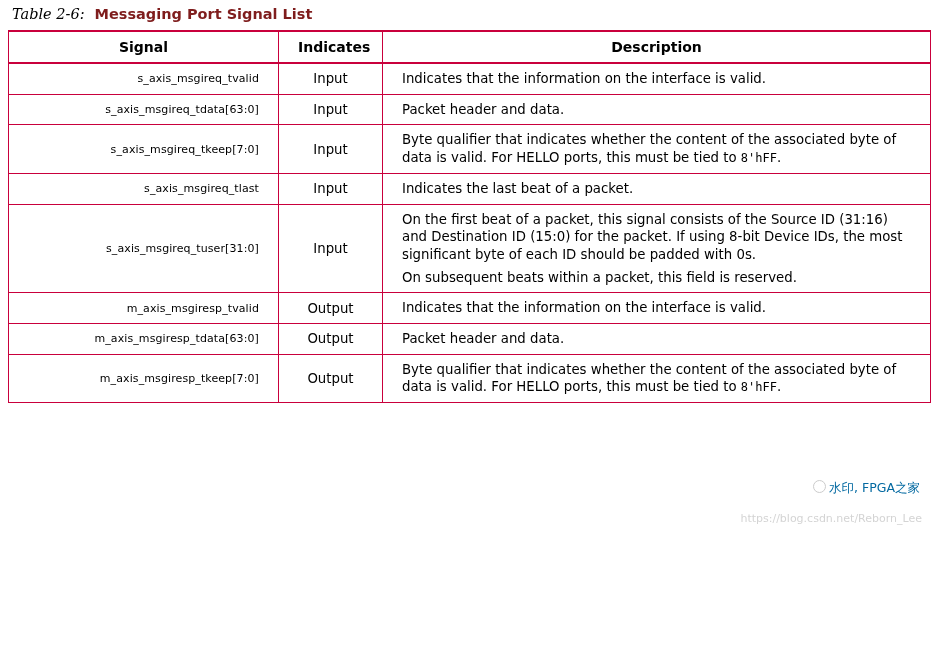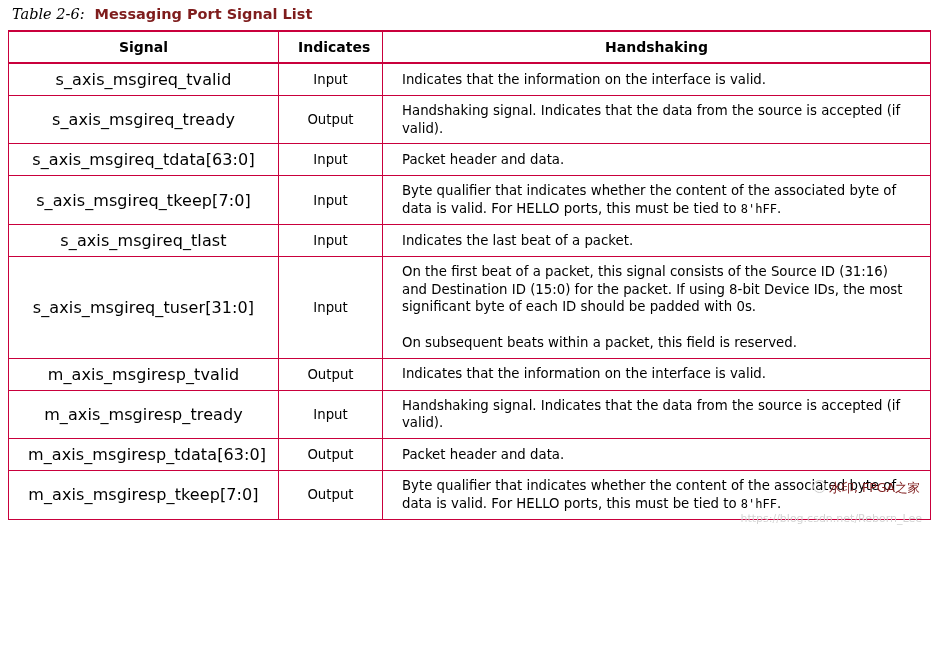--- a/index.html
+++ b/index.html
@@ -66,48 +66,48 @@
     font-size: 14px;
     padding-top: 7px;
     padding-bottom: 7px;
   }
   table.signal-table thead th.th-signal,
   table.signal-table thead th.th-dir {
     border-left: 1px solid #c9003c;
     border-right: 1px solid #c9003c;
   }
   td.cell-signal {
-    text-align: center;
-    font-size: 16px;
+    text-align: right;
+    font-size: 11px;
     letter-spacing: 0.1px;
   }
   td.cell-dir {
     text-align: center;
     font-size: 13.3px;
   }
   td.cell-desc {
     text-align: left;
     font-size: 13.3px;
     line-height: 1.33;
   }
   td.cell-desc p {
     margin: 0;
   }
   td.cell-desc p + p {
-    margin-top: 18px;
+    margin-top: 5px;
   }
   code.mono {
     font-family: "DejaVu Sans Mono", monospace;
     font-size: 12px;
   }
   .watermark {
     position: absolute;
     right: 18px;
     bottom: 36px;
-    color: #7f1d1d;
+    color: #0369a1;
     font-size: 12.5px;
     pointer-events: none;
     user-select: none;
     white-space: nowrap;
     text-align: right;
   }
   .watermark-url {
     position: absolute;
     right: 16px;
     bottom: 8px;
@@ -141,39 +141,32 @@
   <table class="signal-table">
     <colgroup>
       <col class="c-signal">
       <col class="c-dir">
       <col class="c-desc">
     </colgroup>
     <thead>
       <tr>
         <th class="th-signal">Signal</th>
         <th class="th-dir">Indicates</th>
-        <th class="th-desc">Handshaking</th>
+        <th class="th-desc">Description</th>
       </tr>
     </thead>
     <tbody id="table-body">
         <tr>
           <td class="cell-signal">s_axis_msgireq_tvalid</td>
           <td class="cell-dir">Input</td>
           <td class="cell-desc">
             <p>Indicates that the information on the interface is valid.</p>
           </td>
         </tr>
         <tr>
-          <td class="cell-signal">s_axis_msgireq_tready</td>
-          <td class="cell-dir">Output</td>
-          <td class="cell-desc">
-            <p>Handshaking signal. Indicates that the data from the source is accepted (if valid).</p>
-          </td>
-        </tr>
-        <tr>
           <td class="cell-signal">s_axis_msgireq_tdata[63:0]</td>
           <td class="cell-dir">Input</td>
           <td class="cell-desc">
             <p>Packet header and data.</p>
           </td>
         </tr>
         <tr>
           <td class="cell-signal">s_axis_msgireq_tkeep[7:0]</td>
           <td class="cell-dir">Input</td>
           <td class="cell-desc">
@@ -193,27 +186,20 @@
           <td class="cell-desc">
             <p>On the first beat of a packet, this signal consists of the Source ID (31:16) and Destination ID (15:0) for the packet. If using 8-bit Device IDs, the most significant byte of each ID should be padded with 0s.</p>
             <p>On subsequent beats within a packet, this field is reserved.</p>
           </td>
         </tr>
         <tr>
           <td class="cell-signal">m_axis_msgiresp_tvalid</td>
           <td class="cell-dir">Output</td>
           <td class="cell-desc">
             <p>Indicates that the information on the interface is valid.</p>
-          </td>
-        </tr>
-        <tr>
-          <td class="cell-signal">m_axis_msgiresp_tready</td>
-          <td class="cell-dir">Input</td>
-          <td class="cell-desc">
-            <p>Handshaking signal. Indicates that the data from the source is accepted (if valid).</p>
           </td>
         </tr>
         <tr>
           <td class="cell-signal">m_axis_msgiresp_tdata[63:0]</td>
           <td class="cell-dir">Output</td>
           <td class="cell-desc">
             <p>Packet header and data.</p>
           </td>
         </tr>
         <tr>

